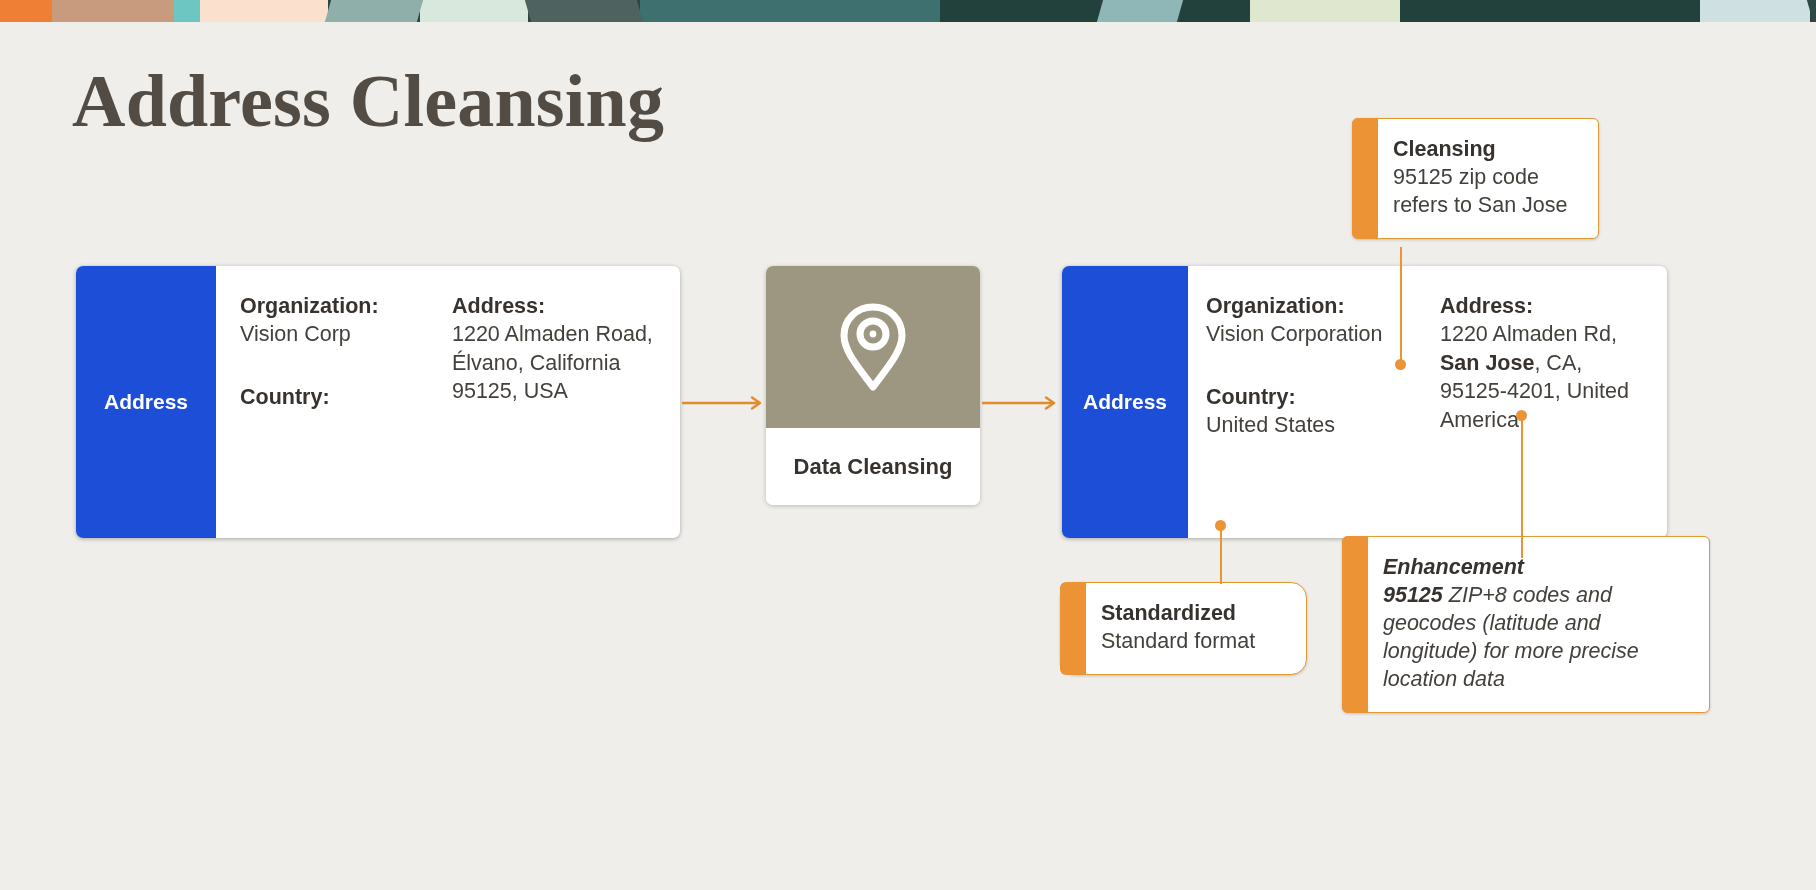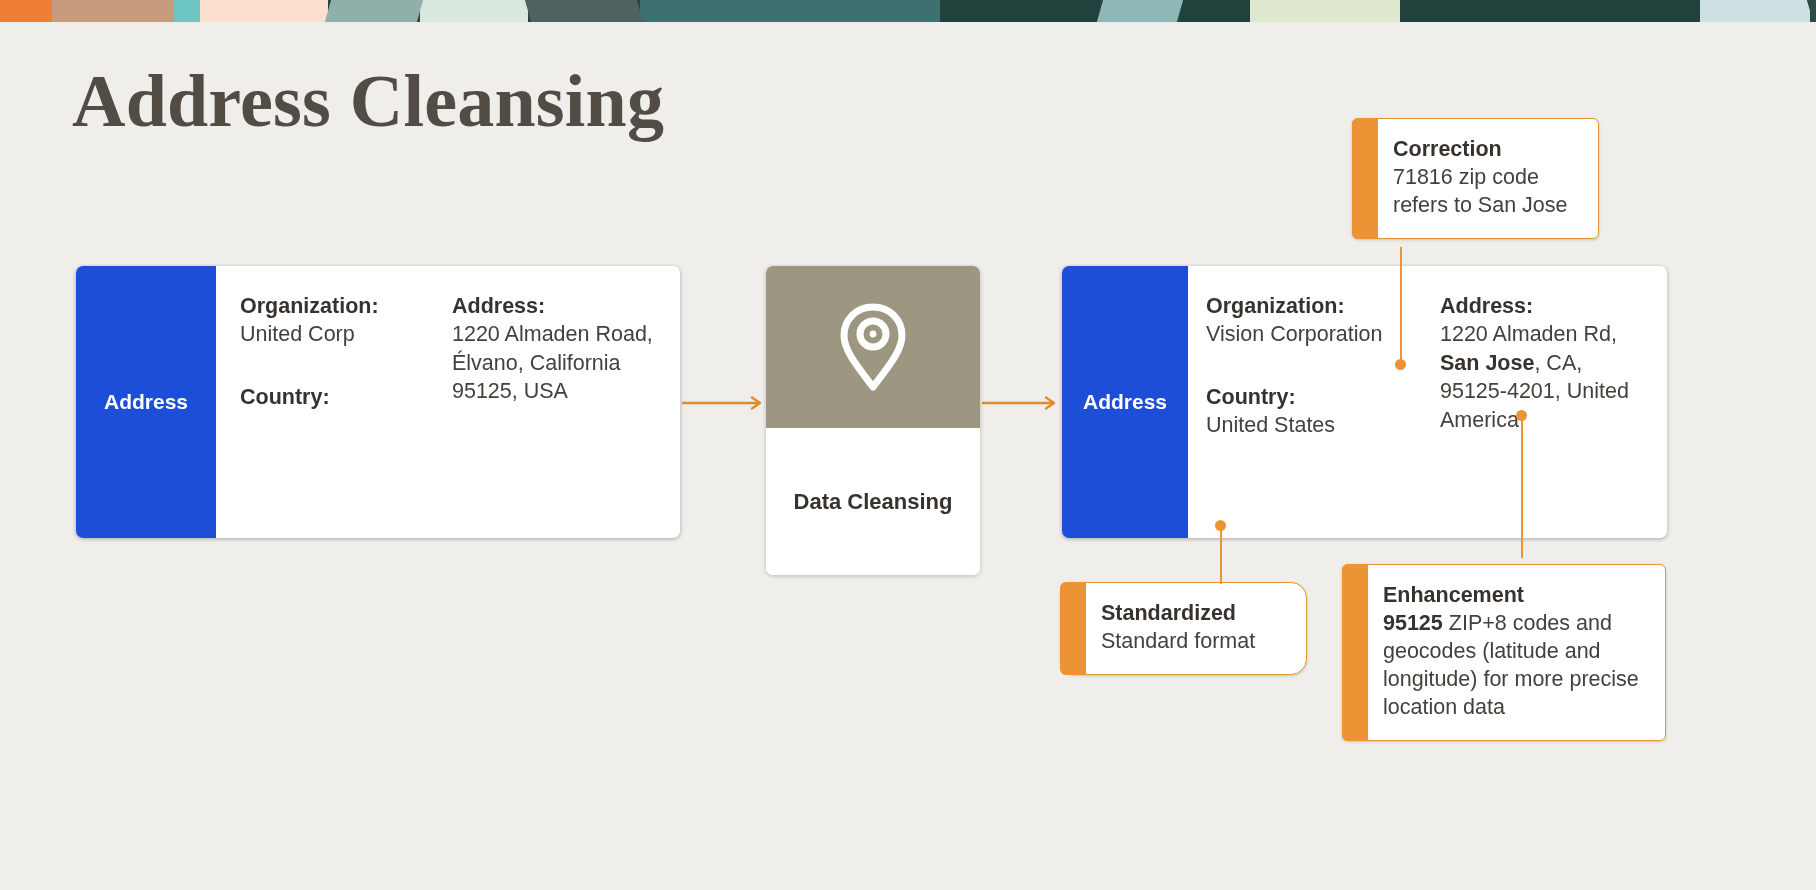--- a/index.html
+++ b/index.html
@@ -92,21 +92,21 @@
   #card-cleansed { left: 1062px; top: 266px; width: 605px; height: 272px; }
   #card-cleansed .side-tab { width: 126px; }
   #card-cleansed .body { padding-left: 18px; }
   #card-cleansed .col-org  { width: 234px; }
   #card-cleansed .col-addr { width: 218px; }
 
   
   #card-process {
     position: absolute;
     left: 766px; top: 266px;
-    width: 214px; height: 309px;
+    width: 214px; height: 239px;
     border-radius: 7px;
     background: #ffffff;
     box-shadow: 0 1px 4px rgba(0,0,0,.22);
     overflow: hidden;
     display: flex;
     flex-direction: column;
   }
   #card-process .icon-area {
     height: 162px;
     background: #9d9680;
@@ -152,21 +152,21 @@
     padding: 17px 16px 18px 40px;
     font-size: 21.5px;
     line-height: 1.30;
     color: #44403b;
   }
   .callout .txt .hd { font-weight: bold; color: #37322d; display: block; }
   .callout .txt b { font-weight: bold; color: #37322d; }
 
   #callout-correction   { left: 1352px; top: 118px; width: 247px; }
   #callout-standardized { left: 1060px; top: 582px; width: 247px; border-radius: 16px; }
-  #callout-enhancement  { left: 1342px; top: 564px; width: 324px; }
+  #callout-enhancement  { left: 1342px; top: 536px; width: 368px; font-style: italic; }
 
   
   .leader { position: absolute; background: #ec9336; }
   .leader.v { width: 2px; }
   .dot {
     position: absolute;
     width: 11px; height: 11px;
     border-radius: 50%;
     background: #ec9336;
   }
@@ -204,21 +204,21 @@
     <div class="seg skew-r" style="background: rgb(45, 75, 70); width: 70px;"></div>
   </div>
 
 <h1 id="page-title">Address Cleansing</h1>
 
 <div id="card-original" class="addr-card">
   <div class="side-tab">Address</div>
   <div class="body">
     <div class="col col-org">
       <div class="fld-label">Organization:</div>
-      <div class="fld-value">United Corp</div>
+      <div class="fld-value">Vision Corp</div>
       <div class="gap-block"></div>
       <div class="fld-label">Country:</div>
     </div>
     <div class="col col-addr">
       <div class="fld-label">Address:</div>
       <div class="fld-value">1220 Almaden Road,</div>
       <div class="fld-value">Élvano, California</div>
       <div class="fld-value">95125, USA</div>
     </div>
   </div>
@@ -267,22 +267,22 @@
       <div class="fld-value"><b>San Jose</b><span>, CA,</span></div>
       <div class="fld-value">95125-4201, United</div>
       <div class="fld-value">America</div>
     </div>
   </div>
 </div>
 
 <div id="callout-correction" class="callout">
   <div class="bar"></div>
   <div class="txt">
-    <span class="hd">Correction</span>
-    <span>71816 zip code</span><br>
+    <span class="hd">Cleansing</span>
+    <span>95125 zip code</span><br>
     <span>refers to San Jose</span>
   </div>
 </div>
 <div id="lead-corr-v" class="leader v"></div>
 <div id="dot-corr" class="dot"></div>
 
 <div id="callout-standardized" class="callout">
   <div class="bar"></div>
   <div class="txt">
     <span class="hd">Standardized</span>

